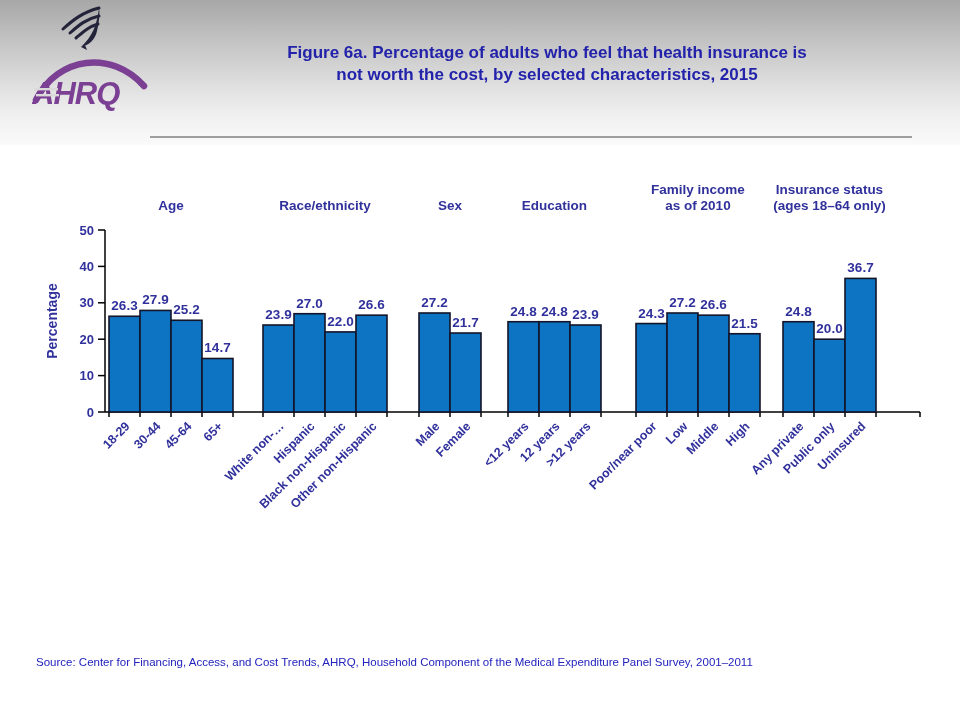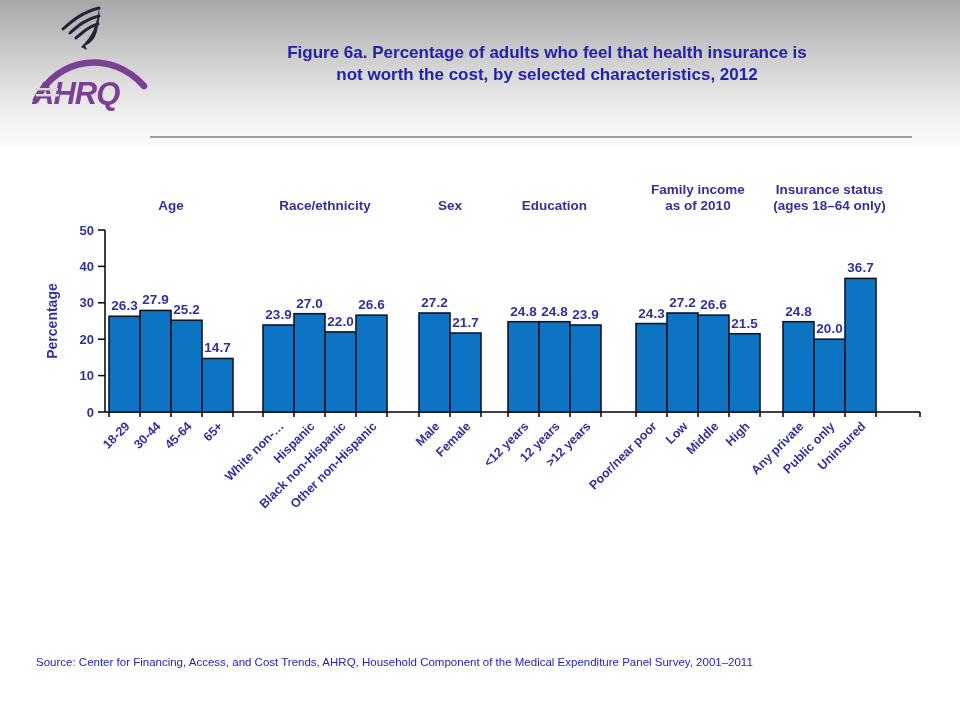--- a/index.html
+++ b/index.html
@@ -39,21 +39,21 @@
         <text x="0" y="54" font-size="31" font-weight="bold" font-style="italic" font-family="Liberation Sans, sans-serif" fill="#7b3f93" letter-spacing="-1">AHRQ</text>
         <path d="M4 50 C 26 6, 80 0, 112 36" fill="none" stroke="#7b3f93" stroke-width="6.5" stroke-linecap="round"></path>
         <g fill="#d9d9d9">
           <rect x="2" y="38" width="24" height="2.4"></rect>
           <rect x="4" y="44" width="23" height="2.4"></rect>
         </g>
       </svg>
     </div>
     <div class="title">
       <div>Figure 6a. Percentage of adults who feel that health insurance is</div>
-      <div>not worth the cost, by selected characteristics, 2012</div>
+      <div>not worth the cost, by selected characteristics, 2015</div>
     </div>
     <div class="divider"></div>
   </div>
 
   <svg id="chart-svg" width="960" height="370" viewBox="0 0 960 370">
       <line x1="105" y1="60" x2="105" y2="242" stroke="#000" stroke-width="1.5"></line>
       <line x1="105" y1="242" x2="920" y2="242" stroke="#000" stroke-width="1.5"></line>
       <line x1="98" y1="242" x2="105" y2="242" stroke="#000" stroke-width="1.5"></line>
       <text x="94" y="246.5" text-anchor="end" font-size="13" fill="#31319c" font-weight="bold" font-family="Liberation Sans, sans-serif">0</text>
       <line x1="98" y1="205.6" x2="105" y2="205.6" stroke="#000" stroke-width="1.5"></line>

